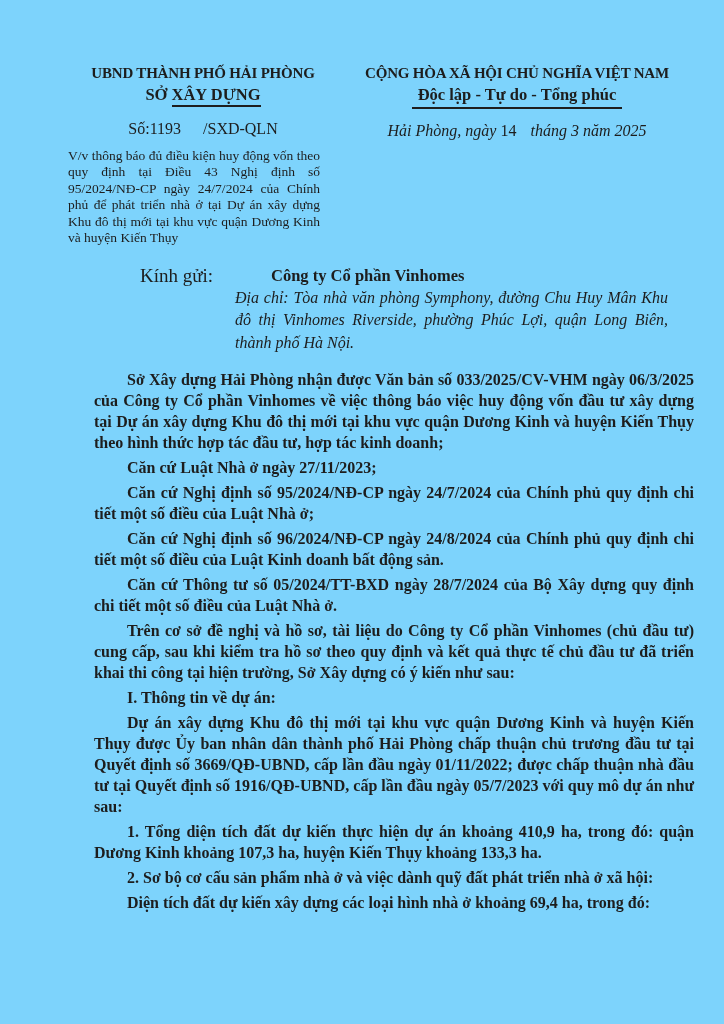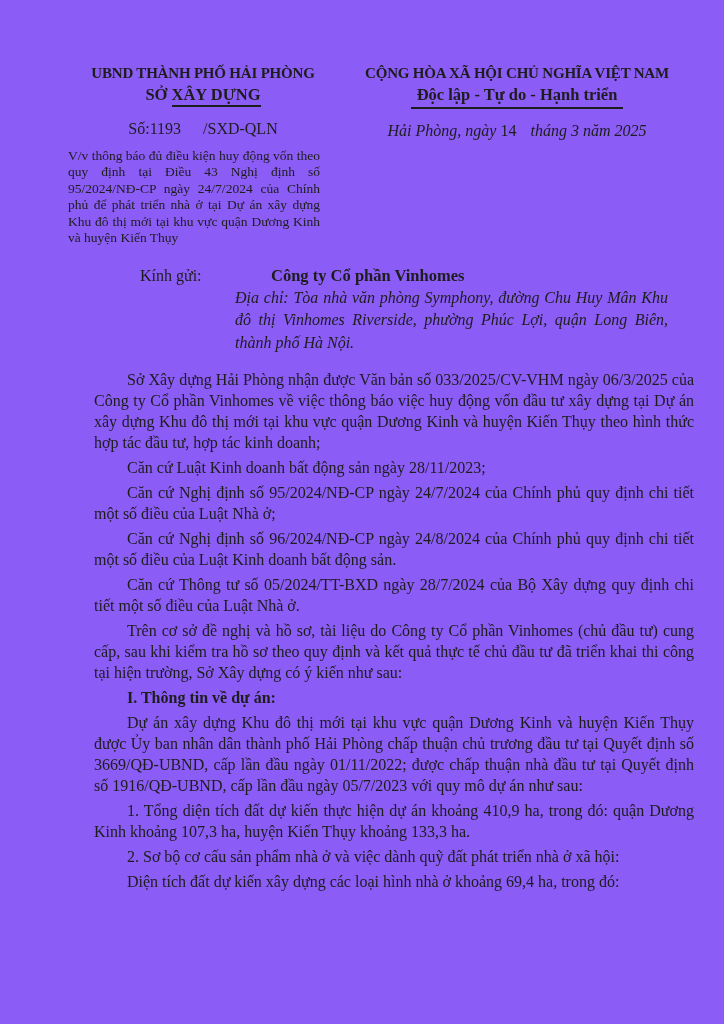--- a/index.html
+++ b/index.html
@@ -1,20 +1,20 @@
 <!DOCTYPE html>
 <html><head>
 <meta charset="utf-8">
 <style>
   html,body{margin:0;padding:0;background:#e8e8e8;}
   .page{
     position:relative;
     width:724px;height:1024px;
     margin:0 auto;
-    background:#8b5cf6;
+    background:#7dd3fc;
     font-family:"Liberation Serif","DejaVu Serif",serif;
     color:#1d1d1d;
     overflow:hidden;
   }
   
   .org-block{position:absolute;left:80px;top:64px;width:246px;text-align:center;}
   .org-parent{font-size:15px;font-weight:700;letter-spacing:-0.2px;line-height:19px;}
   .org-name{font-size:16.5px;font-weight:700;line-height:21px;margin-top:1px;}
   .org-name .u{border-bottom:2px solid #1d1d1d;padding-bottom:1px;text-align:center;}
   .doc-number{position:absolute;left:80px;top:120px;width:246px;text-align:center;font-size:16px;}
@@ -23,60 +23,60 @@
   
   .national-block{position:absolute;left:342px;top:64px;width:350px;text-align:center;}
   .national-line1{font-size:15px;font-weight:700;letter-spacing:-0.2px;line-height:19px;}
   .national-line2{font-size:16.5px;font-weight:700;line-height:21px;margin-top:1px;}
   .national-line2 .u{display:inline-block;border-bottom:2px solid #1d1d1d;padding:0 6px 2px 6px;}
   .date-line{margin-top:13px;font-size:16px;font-style:italic;}
   .date-line .roman{font-style:normal;}
   .date-line .sp{display:inline-block;width:14px;}
   
   .recipient{position:absolute;left:140px;top:265px;width:530px;display:flex;}
-  .recipient .salutation{width:95px;flex:0 0 95px;font-size:16px;line-height:22px;}
+  .recipient .salutation{width:95px;flex:0 0 95px;font-size:19px;line-height:22px;}
   .recipient .who{flex:1;}
   .recipient .company{font-size:16.5px;font-weight:700;line-height:22px;margin-left:36px;}
   .recipient .address{font-size:16px;font-style:italic;line-height:22.4px;text-align:justify;width:433px;}
   
   .body-block{position:absolute;left:94px;top:369px;width:600px;font-size:16px;line-height:21px;text-align:justify;}
-  .body-block p{margin:0 0 4px 0;text-indent:33px;}
+  .body-block p{margin:0 0 4px 0;text-indent:33px;font-weight:bold;}
   .body-block p.heading{font-weight:700;text-align:left;}
 </style>
 </head>
 <body>
 
 <div class="page">
 
   <div class="org-block">
     <div class="org-parent">UBND THÀNH PHỐ HẢI PHÒNG</div>
     <div class="org-name"><span>SỞ</span> <span class="u">XÂY DỰNG</span></div>
   </div>
 
   <div class="doc-number"><span>Số:</span><span>1193</span><span class="sp"></span><span>/SXD-QLN</span></div>
 
   <div class="subject">V/v thông báo đủ điều kiện huy động vốn theo quy định tại Điều 43 Nghị định số 95/2024/NĐ-CP ngày 24/7/2024 của Chính phủ để phát triển nhà ở tại Dự án xây dựng Khu đô thị mới tại khu vực quận Dương Kinh và huyện Kiến Thụy</div>
 
   <div class="national-block">
     <div class="national-line1">CỘNG HÒA XÃ HỘI CHỦ NGHĨA VIỆT NAM</div>
-    <div class="national-line2"><span class="u">Độc lập - Tự do - Hạnh triển</span></div>
+    <div class="national-line2"><span class="u">Độc lập - Tự do - Tổng phúc</span></div>
     <div class="date-line"><span>Hải Phòng, ngày</span> <span class="roman">14</span><span class="sp"></span><span>tháng 3 năm 2025</span></div>
   </div>
 
   <div class="recipient">
     <div class="salutation">Kính gửi:</div>
     <div class="who">
       <div class="company">Công ty Cổ phần Vinhomes</div>
       <div class="address">Địa chỉ: Tòa nhà văn phòng Symphony, đường Chu Huy Mân Khu đô thị Vinhomes Riverside, phường Phúc Lợi, quận Long Biên, thành phố Hà Nội.</div>
     </div>
   </div>
 
   <div class="body-block">
     <p>Sở Xây dựng Hải Phòng nhận được Văn bản số 033/2025/CV-VHM ngày 06/3/2025 của Công ty Cổ phần Vinhomes về việc thông báo việc huy động vốn đầu tư xây dựng tại Dự án xây dựng Khu đô thị mới tại khu vực quận Dương Kinh và huyện Kiến Thụy theo hình thức hợp tác đầu tư, hợp tác kinh doanh;</p>
-    <p>Căn cứ Luật Kinh doanh bất động sản ngày 28/11/2023;</p>
+    <p>Căn cứ Luật Nhà ở ngày 27/11/2023;</p>
     <p>Căn cứ Nghị định số 95/2024/NĐ-CP ngày 24/7/2024 của Chính phủ quy định chi tiết một số điều của Luật Nhà ở;</p>
     <p>Căn cứ Nghị định số 96/2024/NĐ-CP ngày 24/8/2024 của Chính phủ quy định chi tiết một số điều của Luật Kinh doanh bất động sản.</p>
     <p>Căn cứ Thông tư số 05/2024/TT-BXD ngày 28/7/2024 của Bộ Xây dựng quy định chi tiết một số điều của Luật Nhà ở.</p>
     <p>Trên cơ sở đề nghị và hồ sơ, tài liệu do Công ty Cổ phần Vinhomes (chủ đầu tư) cung cấp, sau khi kiểm tra hồ sơ theo quy định và kết quả thực tế chủ đầu tư đã triển khai thi công tại hiện trường, Sở Xây dựng có ý kiến như sau:</p>
     <p class="heading">I. Thông tin về dự án:</p>
     <p>Dự án xây dựng Khu đô thị mới tại khu vực quận Dương Kinh và huyện Kiến Thụy được Ủy ban nhân dân thành phố Hải Phòng chấp thuận chủ trương đầu tư tại Quyết định số 3669/QĐ-UBND, cấp lần đầu ngày 01/11/2022; được chấp thuận nhà đầu tư tại Quyết định số 1916/QĐ-UBND, cấp lần đầu ngày 05/7/2023 với quy mô dự án như sau:</p>
     <p>1. Tổng diện tích đất dự kiến thực hiện dự án khoảng 410,9 ha, trong đó: quận Dương Kinh khoảng 107,3 ha, huyện Kiến Thụy khoảng 133,3 ha.</p>
     <p>2. Sơ bộ cơ cấu sản phẩm nhà ở và việc dành quỹ đất phát triển nhà ở xã hội:</p>
     <p>Diện tích đất dự kiến xây dựng các loại hình nhà ở khoảng 69,4 ha, trong đó:</p>
   </div>

